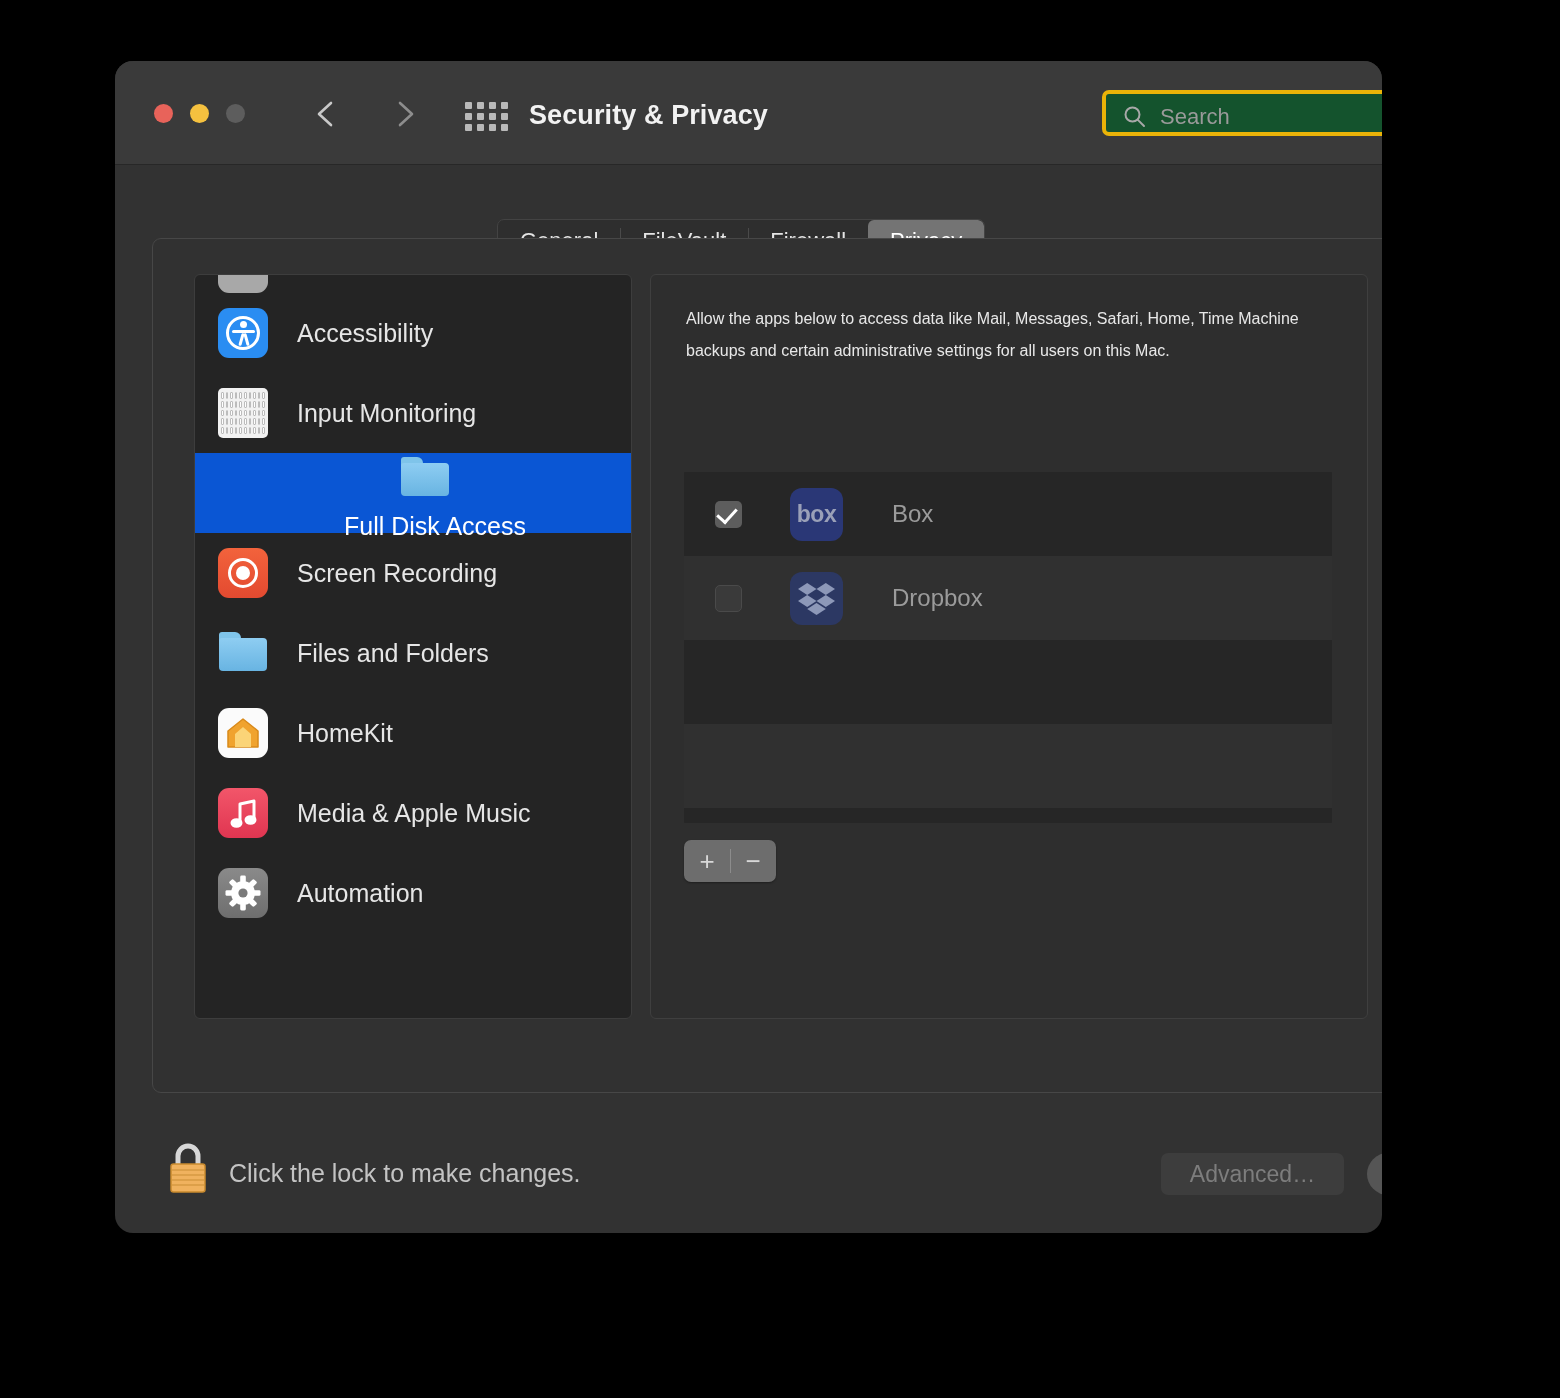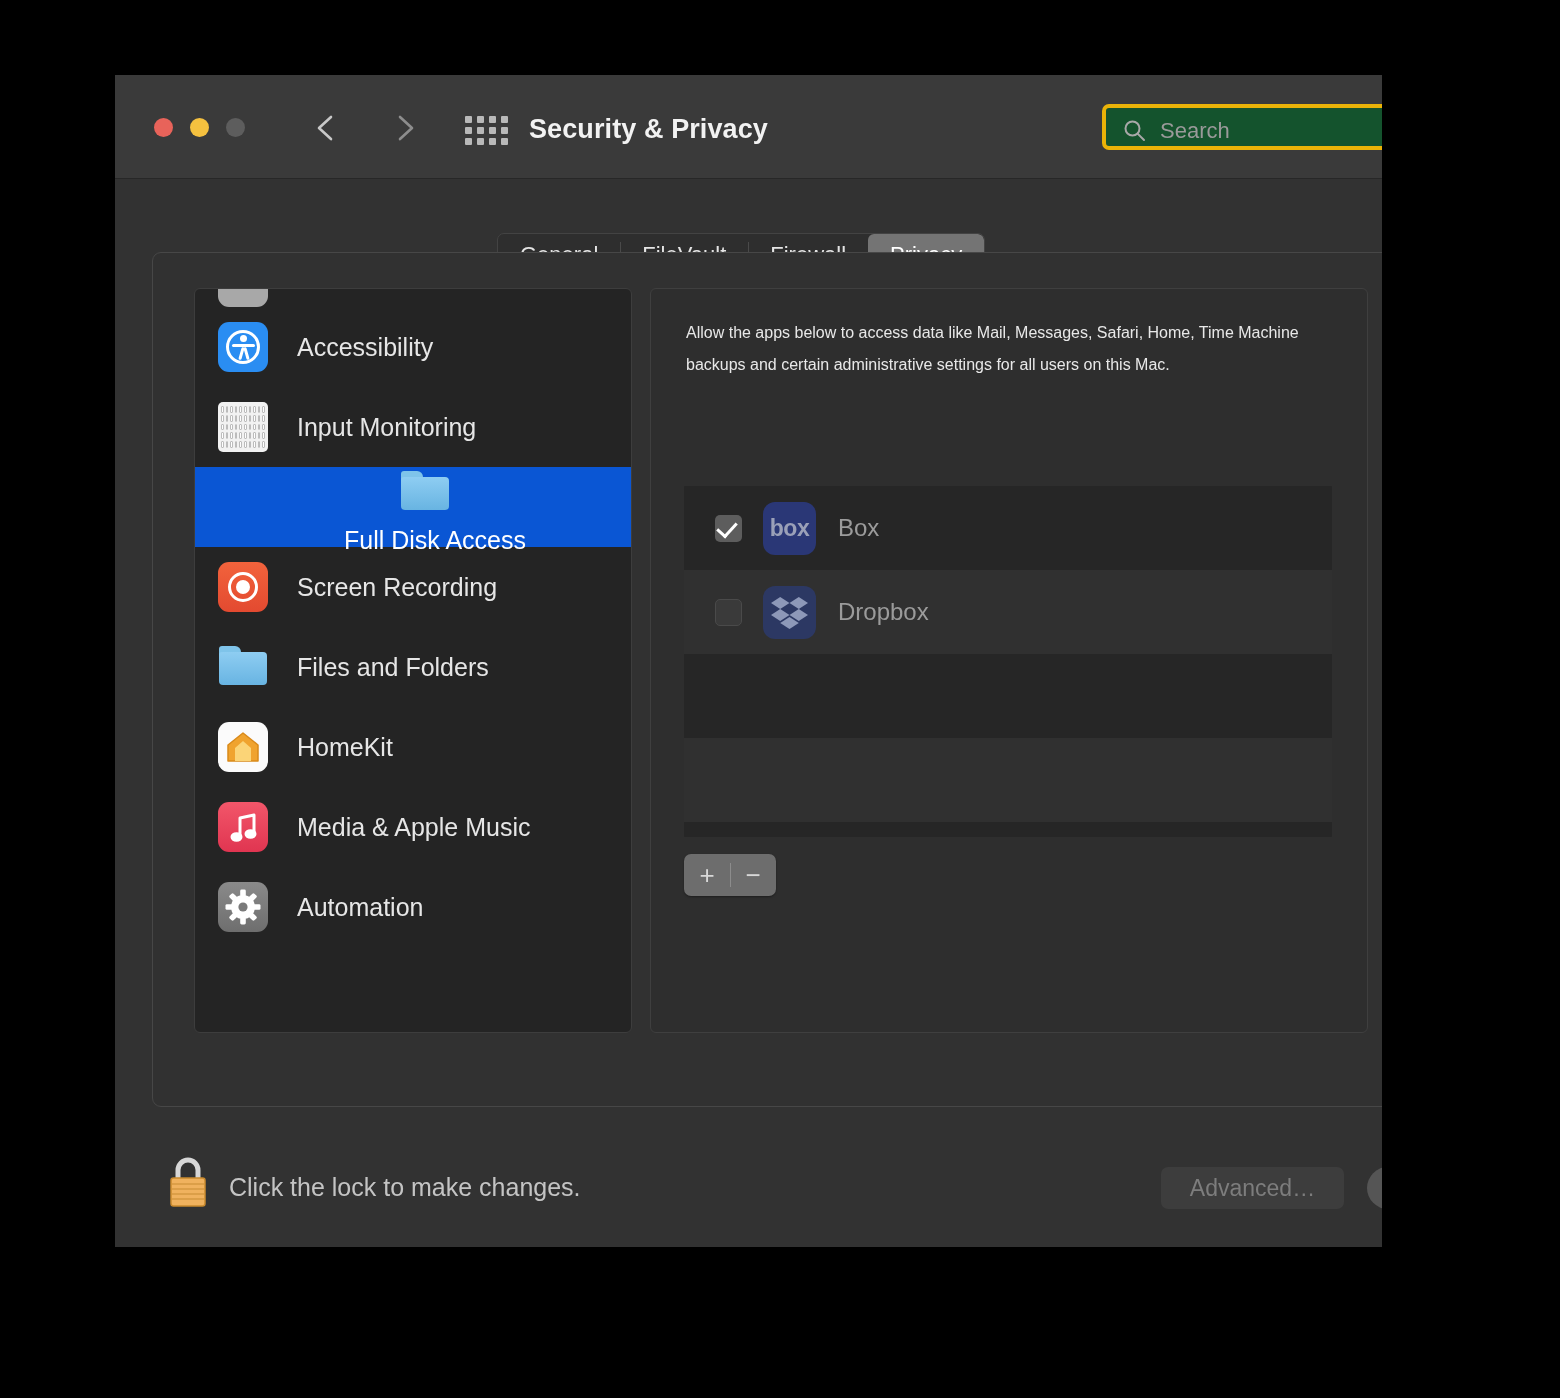--- a/index.html
+++ b/index.html
@@ -10,25 +10,25 @@
     height: 1398px;
     overflow: hidden;
     font-family: "Liberation Sans", sans-serif;
     -webkit-font-smoothing: antialiased;
   }
 
   
   #window {
     position: absolute;
     left: 115px;
-    top: 75px;
+    top: 61px;
     width: 1267px;
     height: 1172px;
     background: #323232;
-    border-radius: 0;
+    border-radius: 18px;
     box-shadow: 0 14px 44px rgba(0,0,0,0.75);
     overflow: hidden;
   }
 
   
   #titlebar {
     position: absolute;
     left: 0; top: 0;
     width: 100%;
     height: 103px;
@@ -335,20 +335,21 @@
     overflow: hidden;
     border-radius: 2px;
   }
   .app-row {
     position: relative;
     display: flex;
     align-items: center;
     height: 84px;
     padding-left: 31px;
     box-sizing: border-box;
+    gap: 27px;
   }
   .app-row.odd  { background: #262626; }
   .app-row.even { background: #303030; }
 
   .row-check {
     width: 27px;
     height: 27px;
     border-radius: 5px;
     background: #5d5d5d;
     flex: 0 0 27px;

